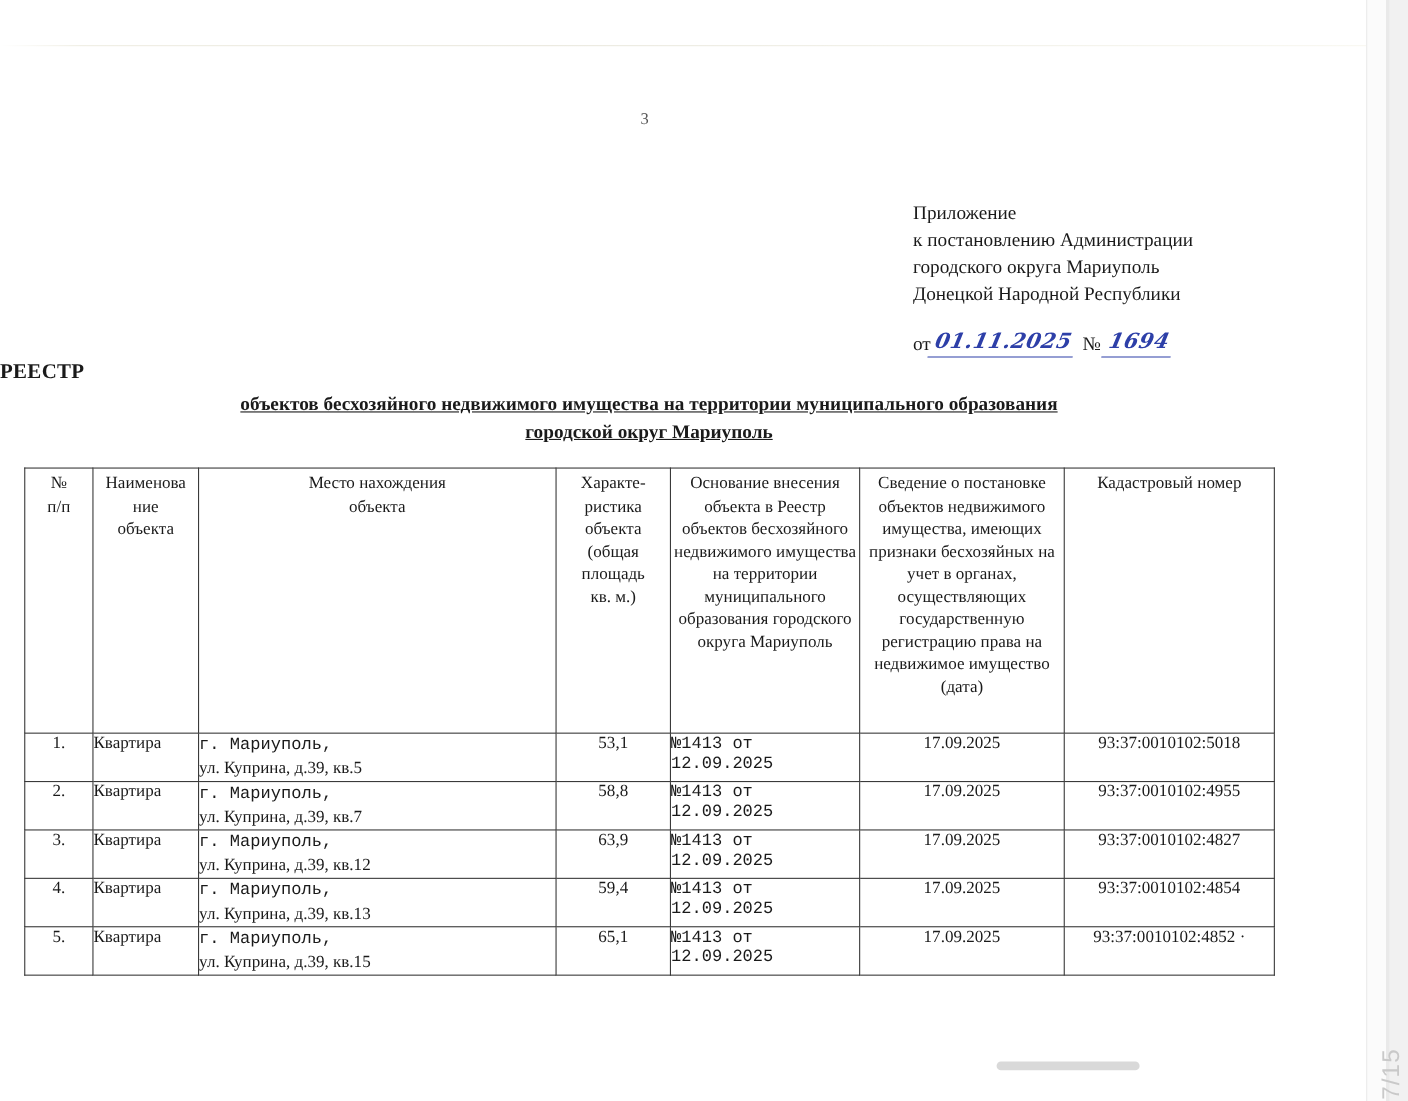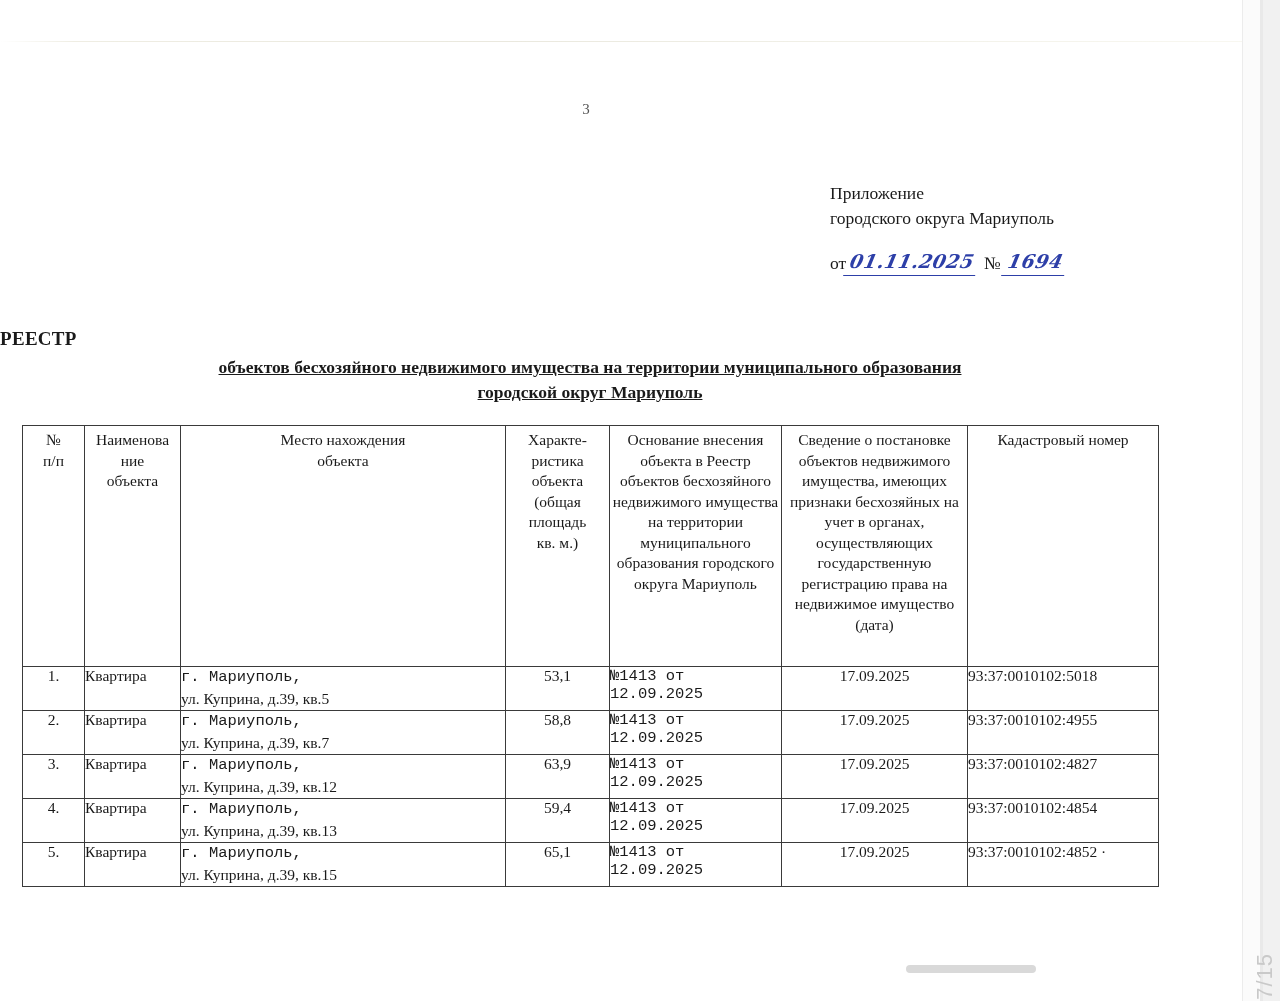--- a/index.html
+++ b/index.html
@@ -192,40 +192,42 @@
   .col-base   { width: 172px; }
   .col-info   { width: 186px; }
   .col-cad    { width: 191px; }
 
   td.c-num    { text-align: center; padding-top: 5px; }
   td.c-name   { text-align: left; padding: 5px 0 0 5px; }
   td.c-place  { text-align: left; padding: 5px 0 0 6px; line-height: 21px; }
   td.c-char   { text-align: center; padding-top: 10px; }
   td.c-base   { text-align: left; padding: 5px 0 0 4px; font-family: Liberation Mono, monospace; }
   td.c-date   { text-align: center; padding-top: 5px; }
-  td.c-cad    { padding-top: 5px; }
+  td.c-cad    { text-align: center; padding-top: 5px; }
 
   tbody tr { height: 44px; }
   .place-l1 { display: block; font-family: Liberation Mono, monospace; }
   .place-l2 { display: block; }
 </style>
 </head>
 <body>
 
 <div id="viewer">
 
   <div class="page">
 
     <div class="scan-edge-line"></div>
 
     <div class="page-number">3</div>
 
     <div class="appendix-block">
       <div>Приложение</div>
+      <div>к постановлению Администрации</div>
       <div>городского округа Мариуполь</div>
+      <div>Донецкой Народной Республики</div>
       <div class="sign-row">
         <span class="sign-label">от</span>
         <span class="hand hand-underline">01.11.2025</span>
         <span class="hand-num-wrap">
           <span class="num-sym">№</span>
           <span class="hand hand-underline">1694</span>
         </span>
       </div>
     </div>
 

